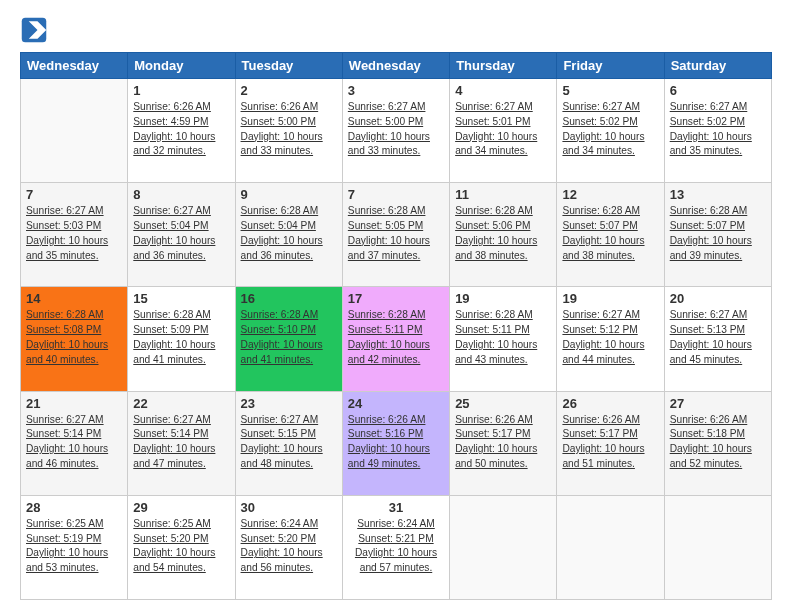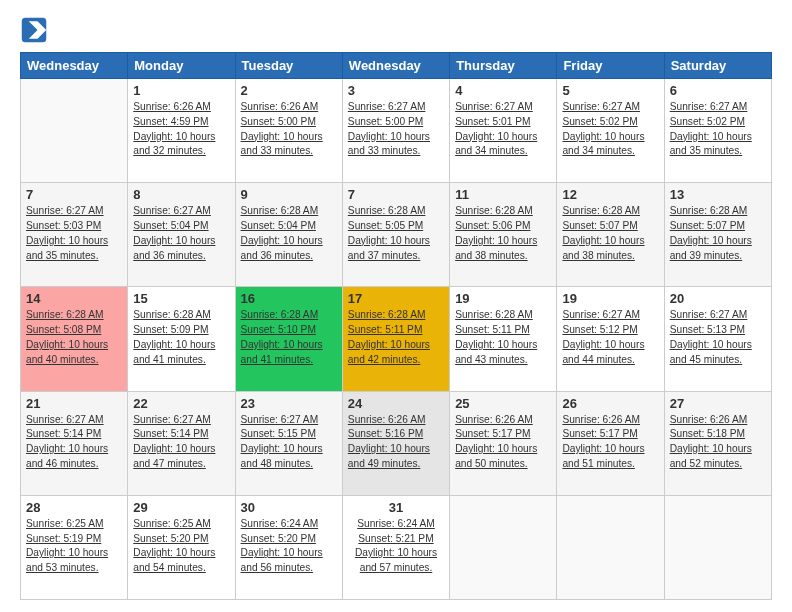--- a/index.html
+++ b/index.html
@@ -215,42 +215,42 @@
           </td>
           <td style="background: rgb(245, 245, 245);">
             <span class="day-num">13</span>
             <div class="day-info" style="white-space: pre-line;">Sunrise: 6:28 AM
 Sunset: 5:07 PM
 Daylight: 10 hours
 and 39 minutes.</div>
           </td>
         </tr>
         <tr>
-          <td style="background: #fca5a5;">
+          <td style="background: #f97316;">
             <span class="day-num">14</span>
             <div class="day-info" style="white-space: pre-line;">Sunrise: 6:28 AM
 Sunset: 5:08 PM
 Daylight: 10 hours
 and 40 minutes.</div>
           </td>
           <td style="background: rgb(255, 255, 255);">
             <span class="day-num">15</span>
             <div class="day-info" style="white-space: pre-line;">Sunrise: 6:28 AM
 Sunset: 5:09 PM
 Daylight: 10 hours
 and 41 minutes.</div>
           </td>
           <td style="background: #22c55e;">
             <span class="day-num">16</span>
             <div class="day-info" style="white-space: pre-line;">Sunrise: 6:28 AM
 Sunset: 5:10 PM
 Daylight: 10 hours
 and 41 minutes.</div>
           </td>
-          <td style="background: #eab308;">
+          <td style="background: #f0abfc;">
             <span class="day-num">17</span>
             <div class="day-info" style="white-space: pre-line;">Sunrise: 6:28 AM
 Sunset: 5:11 PM
 Daylight: 10 hours
 and 42 minutes.</div>
           </td>
           <td style="background: rgb(255, 255, 255);">
             <span class="day-num">19</span>
             <div class="day-info" style="white-space: pre-line;">Sunrise: 6:28 AM
 Sunset: 5:11 PM
@@ -287,21 +287,21 @@
 Daylight: 10 hours
 and 47 minutes.</div>
           </td>
           <td style="background: rgb(245, 245, 245);">
             <span class="day-num">23</span>
             <div class="day-info" style="white-space: pre-line;">Sunrise: 6:27 AM
 Sunset: 5:15 PM
 Daylight: 10 hours
 and 48 minutes.</div>
           </td>
-          <td style="background: #e5e5e5;">
+          <td style="background: #c4b5fd;">
             <span class="day-num">24</span>
             <div class="day-info" style="white-space: pre-line;">Sunrise: 6:26 AM
 Sunset: 5:16 PM
 Daylight: 10 hours
 and 49 minutes.</div>
           </td>
           <td style="background: rgb(245, 245, 245); margin-top: 12px;">
             <span class="day-num">25</span>
             <div class="day-info" style="white-space: pre-line;">Sunrise: 6:26 AM
 Sunset: 5:17 PM

